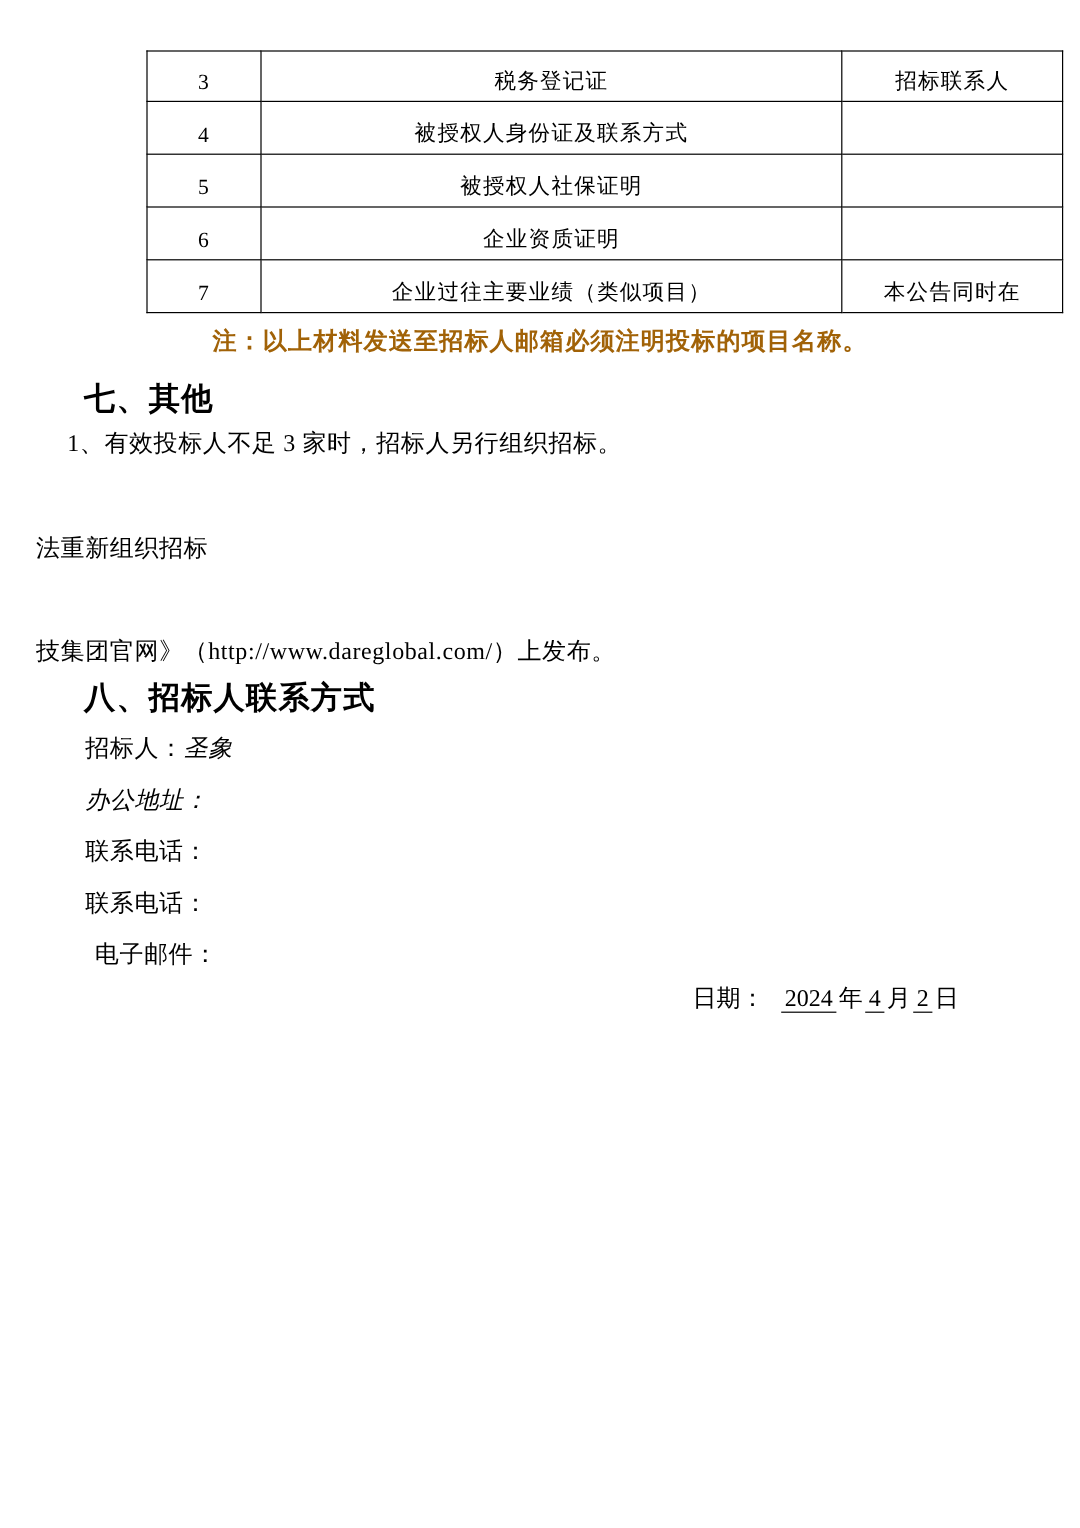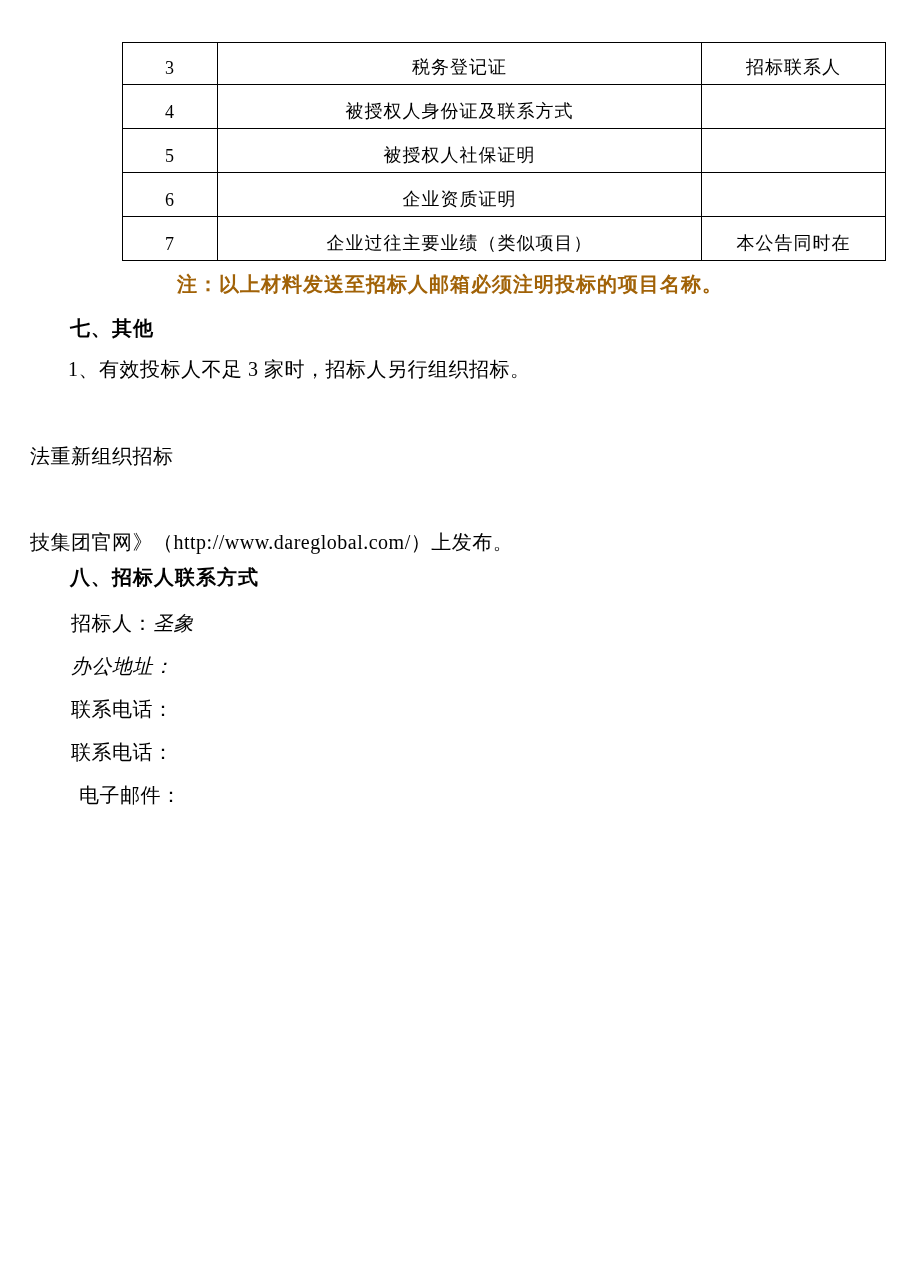--- a/index.html
+++ b/index.html
@@ -50,21 +50,21 @@
     font-size:20px;
     letter-spacing:1px;
     white-space:nowrap;
   }
 
   
   .heading {
     position:absolute;
     font-family:"Liberation Sans","DejaVu Sans",sans-serif;
     font-weight:bold;
-    font-size:20px;
+    font-size:26px;
     letter-spacing:1px;
     white-space:nowrap;
   }
   .line {
     position:absolute;
     font-size:20px;
     letter-spacing:0.5px;
     white-space:nowrap;
   }
   .kaiti { font-style:italic; }
@@ -116,21 +116,21 @@
       <td class="col-item">企业过往主要业绩（类似项目）</td>
       <td class="col-note">本公告同时在</td>
     </tr>
   </tbody>
     </table>
 
   <div class="notice" style="color:#a16207;">注：以上材料发送至招标人邮箱必须注明投标的项目名称。</div>
 
   <div class="heading" style="left:70px; top:315px;">七、其他</div>
 
-  <div class="line" style="left:68px; top:356px;">1、有效投标人不足 3 家时，招标人另行组织招标。</div>
+  <div class="line" style="left:56px; top:356px;">1、有效投标人不足 3 家时，招标人另行组织招标。</div>
 
 
   <div class="line" style="left:30px; top:443px;">法重新组织招标</div>
 
 
   <div class="line" style="left:30px; top:529px;">技集团官网》（http://www.dareglobal.com/）上发布。</div>
 
   <div class="heading" style="left:70px; top:564px;">八、招标人联系方式</div>
 
   <div class="line" style="left:71px; top:610px;">
@@ -138,14 +138,17 @@
   </div>
 
   <div class="line kaiti" style="left:71px; top:653px;">办公地址：</div>
 
   <div class="line" style="left:71px; top:696px;">联系电话：</div>
 
   <div class="line" style="left:71px; top:739px;">联系电话：</div>
 
   <div class="line" style="left:79px; top:782px;">电子邮件：</div>
 
+  <div class="date-line">
+    <span class="label">日期：</span><span class="u">2024</span><span class="unit">年</span><span class="u">4</span><span class="unit">月</span><span class="u">2</span><span class="unit">日</span>
+  </div>
 
 </div>
 
 </body></html>

